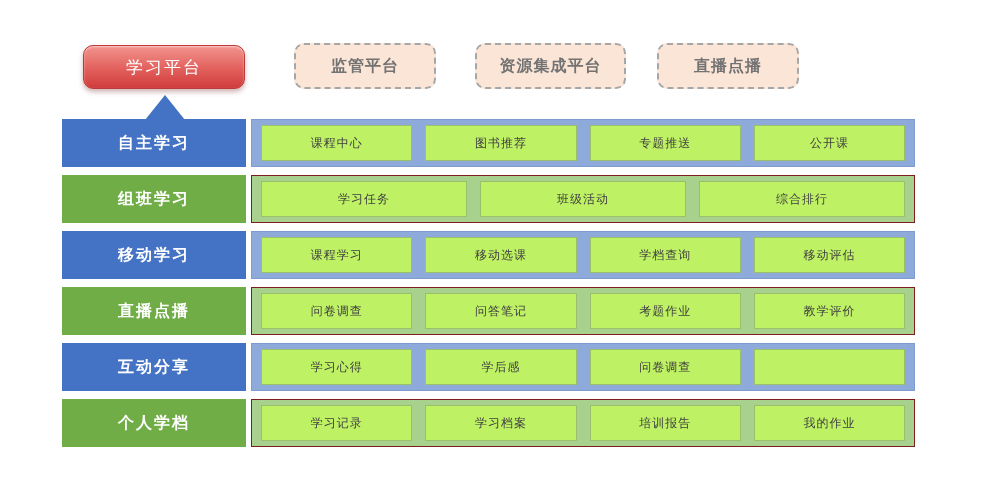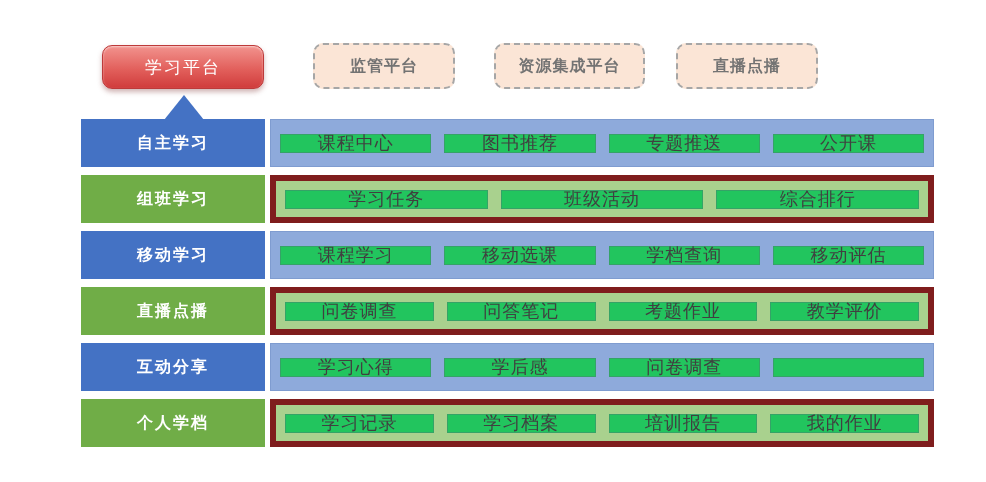--- a/index.html
+++ b/index.html
@@ -1,19 +1,19 @@
 <!DOCTYPE html>
 <html><head>
 <meta charset="utf-8">
 <style>
   * { margin: 0; padding: 0; box-sizing: border-box; }
   html, body { width: 986px; height: 482px; background: #ffffff; overflow: hidden; }
   body { font-family: "Liberation Sans", "DejaVu Sans", sans-serif; position: relative; }
 
-  .canvas { position: absolute; inset: 0; margin-left: 19px; }
+  .canvas { position: absolute; inset: 0; }
 
   
   .active-platform {
     position: absolute; left: 83px; top: 45px; width: 162px; height: 44px;
     border-radius: 10px;
     background: linear-gradient(180deg, #f2938e 0%, #e2605c 55%, #d03c3c 100%);
     border: 1px solid #bd3a3a;
     box-shadow: 0 3px 5px rgba(120, 40, 40, 0.35), inset 0 1px 2px rgba(255,255,255,0.55);
     color: #ffffff; font-size: 17px; letter-spacing: 2px;
     display: flex; align-items: center; justify-content: center;
@@ -52,26 +52,26 @@
     font-weight: bold;
   }
   .row-header.blue  { background: #4472c4; }
   .row-header.green { background: #70ad47; }
   .row-band {
     flex: 1 1 auto;
     display: flex; align-items: center;
     padding: 0 9px; gap: 13px;
   }
   .row-band.blue  { background: #8eaadb; border: 1px solid #7f9cd0; }
-  .row-band.green { background: #a9d18e; border: 6px solid #7f1d1d; }
+  .row-band.green { background: #a9d18e; border: 1px solid #7f1d1d; }
   .item-box {
-    flex: 1 1 0; height: 19px;
-    background: #22c55e;
+    flex: 1 1 0; height: 36px;
+    background: #bef264;
     border: 1px solid rgba(90, 100, 120, 0.35);
-    color: #404040; font-size: 18px; letter-spacing: 1px;
+    color: #404040; font-size: 12px; letter-spacing: 1px;
     display: flex; align-items: center; justify-content: center;
     white-space: nowrap; cursor: pointer;
   }
 </style>
 </head>
 <body>
 
 <div class="canvas">
 
   <div class="active-platform">学习平台</div>

